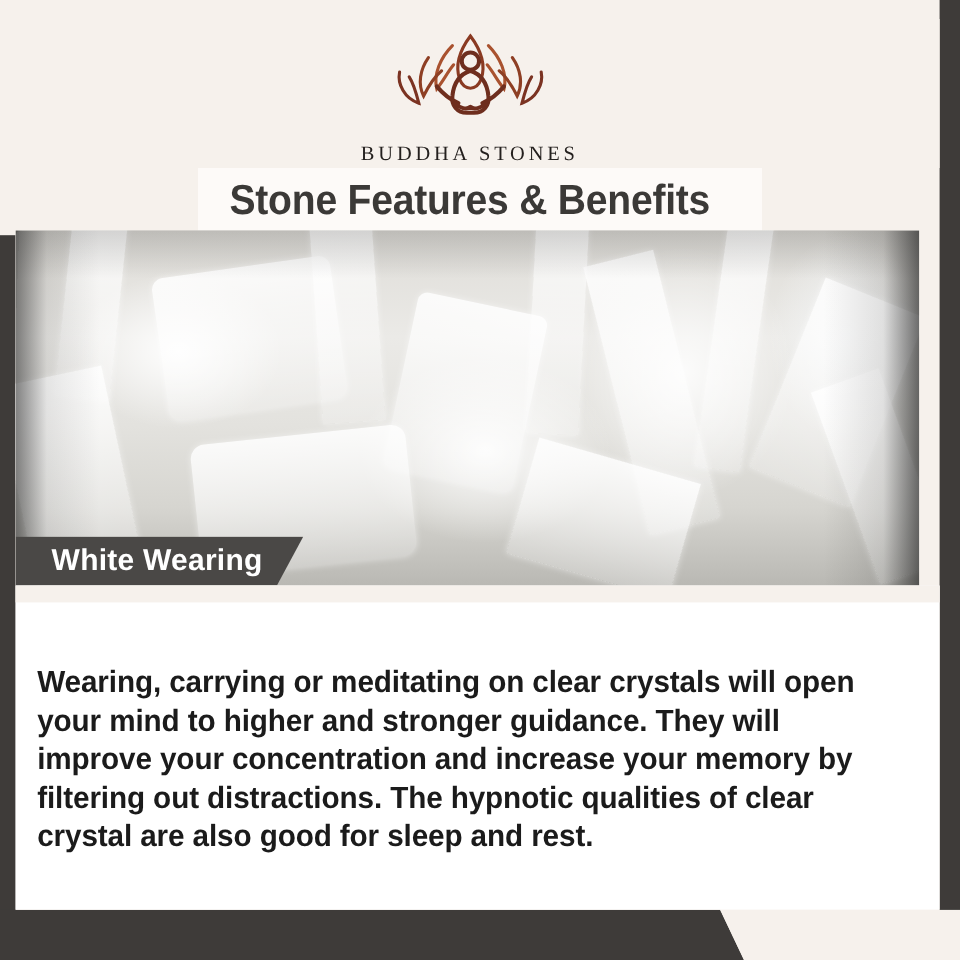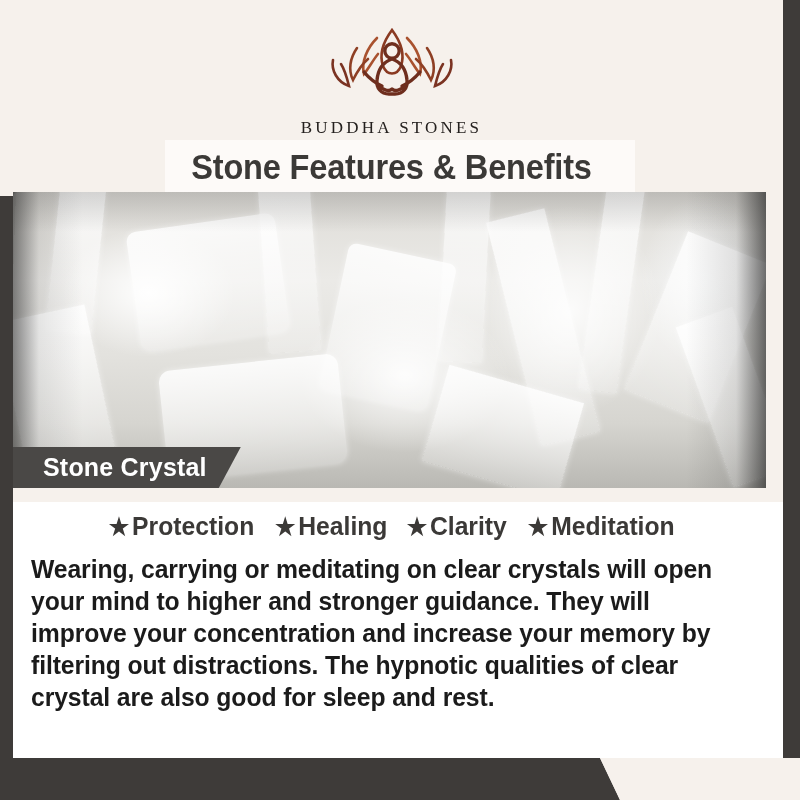--- a/index.html
+++ b/index.html
@@ -271,26 +271,23 @@
       <div class="shard" style="left:640px; top:50px;  width:90px;  height:170px; transform:rotate(22deg);"></div>
       <div class="shard" style="left:150px; top:170px; width:180px; height:110px; transform:rotate(-6deg); border-radius:12px;"></div>
       <div class="shard" style="left:420px; top:190px; width:140px; height:100px; transform:rotate(16deg);"></div>
       <div class="shard" style="left:0px;   top:120px; width:90px;  height:170px; transform:rotate(-12deg);"></div>
       <div class="shard" style="left:690px; top:120px; width:60px;  height:170px; transform:rotate(-20deg);"></div>
     </div>
     <div class="photo-vignette"></div>
   </div>
 
   <div class="stone-banner">
-    <span class="stone-name">Stone Crystal</span>
+    <span class="stone-name">White Wearing</span>
   </div>
 
   <div class="content">
     <div class="content-top-strip"></div>
 
-    <div class="benefits">
-      <span class="benefit"><span class="star">★</span><span>Protection</span></span><span class="benefit"><span class="star">★</span><span>Healing</span></span><span class="benefit"><span class="star">★</span><span>Clarity</span></span><span class="benefit"><span class="star">★</span><span>Meditation</span></span>
-    </div>
 
     <div class="paragraph">Wearing, carrying or meditating on clear crystals will open your mind to higher and stronger guidance. They will improve your concentration and increase your memory by filtering out distractions. The hypnotic qualities of clear crystal are also good for sleep and rest.</div>
   </div>
 
 </div>
 
 </body></html>

